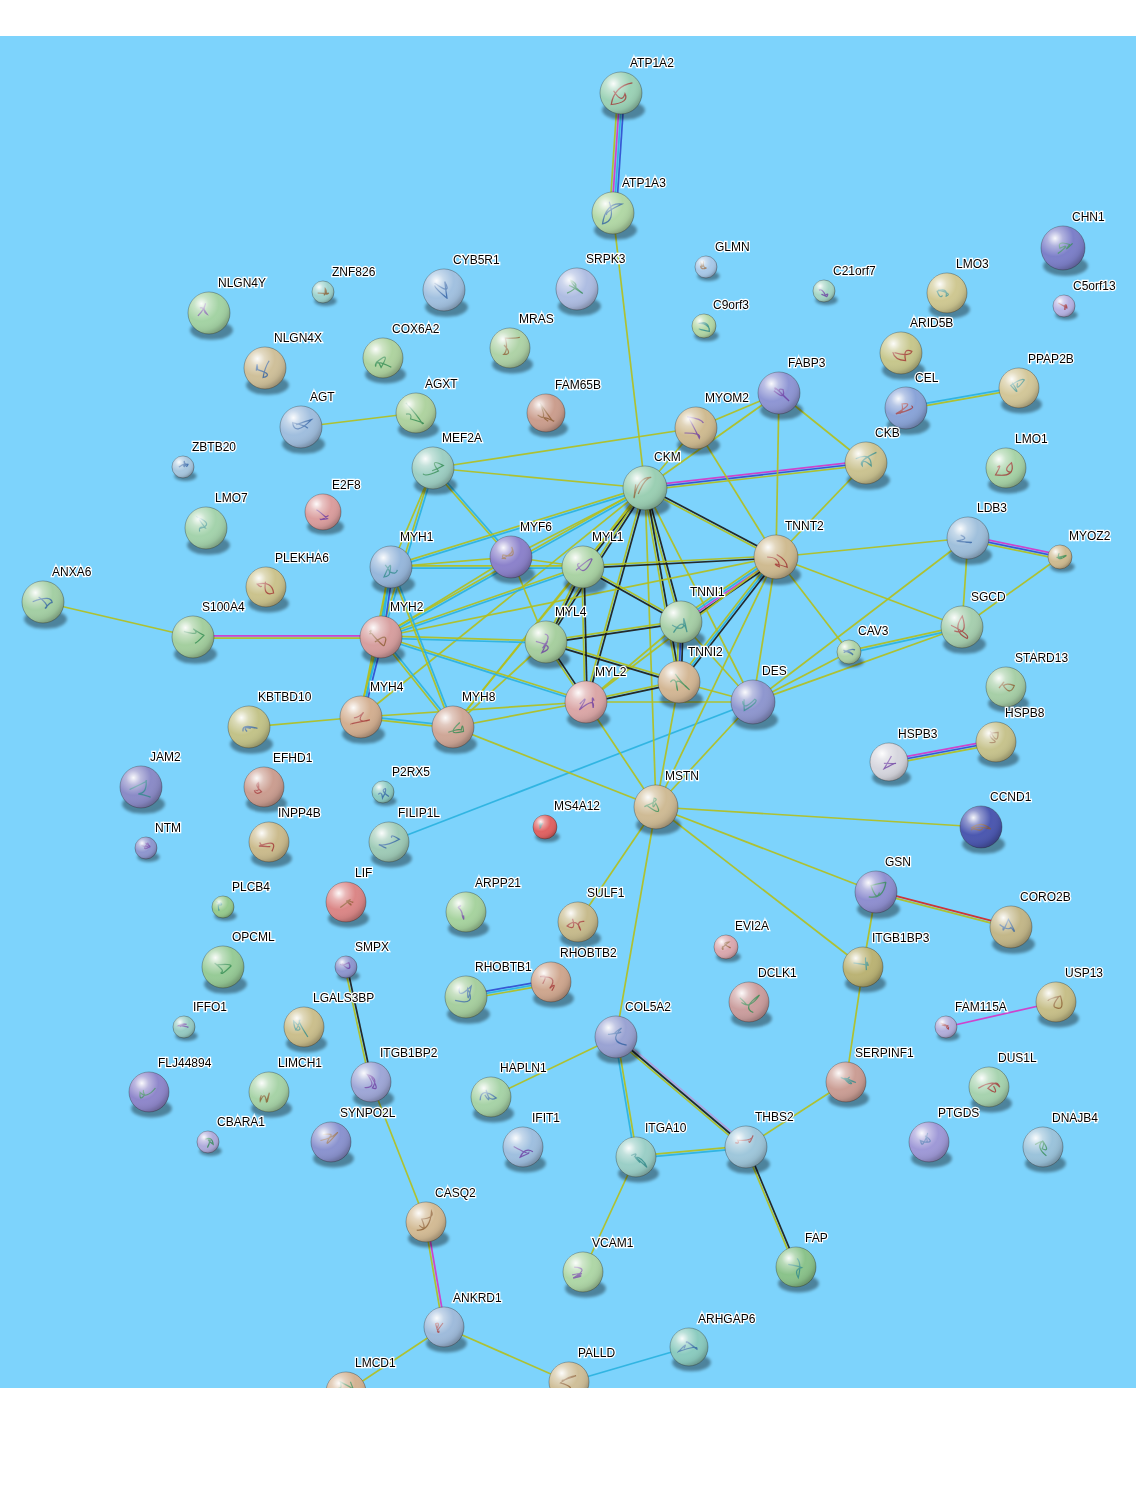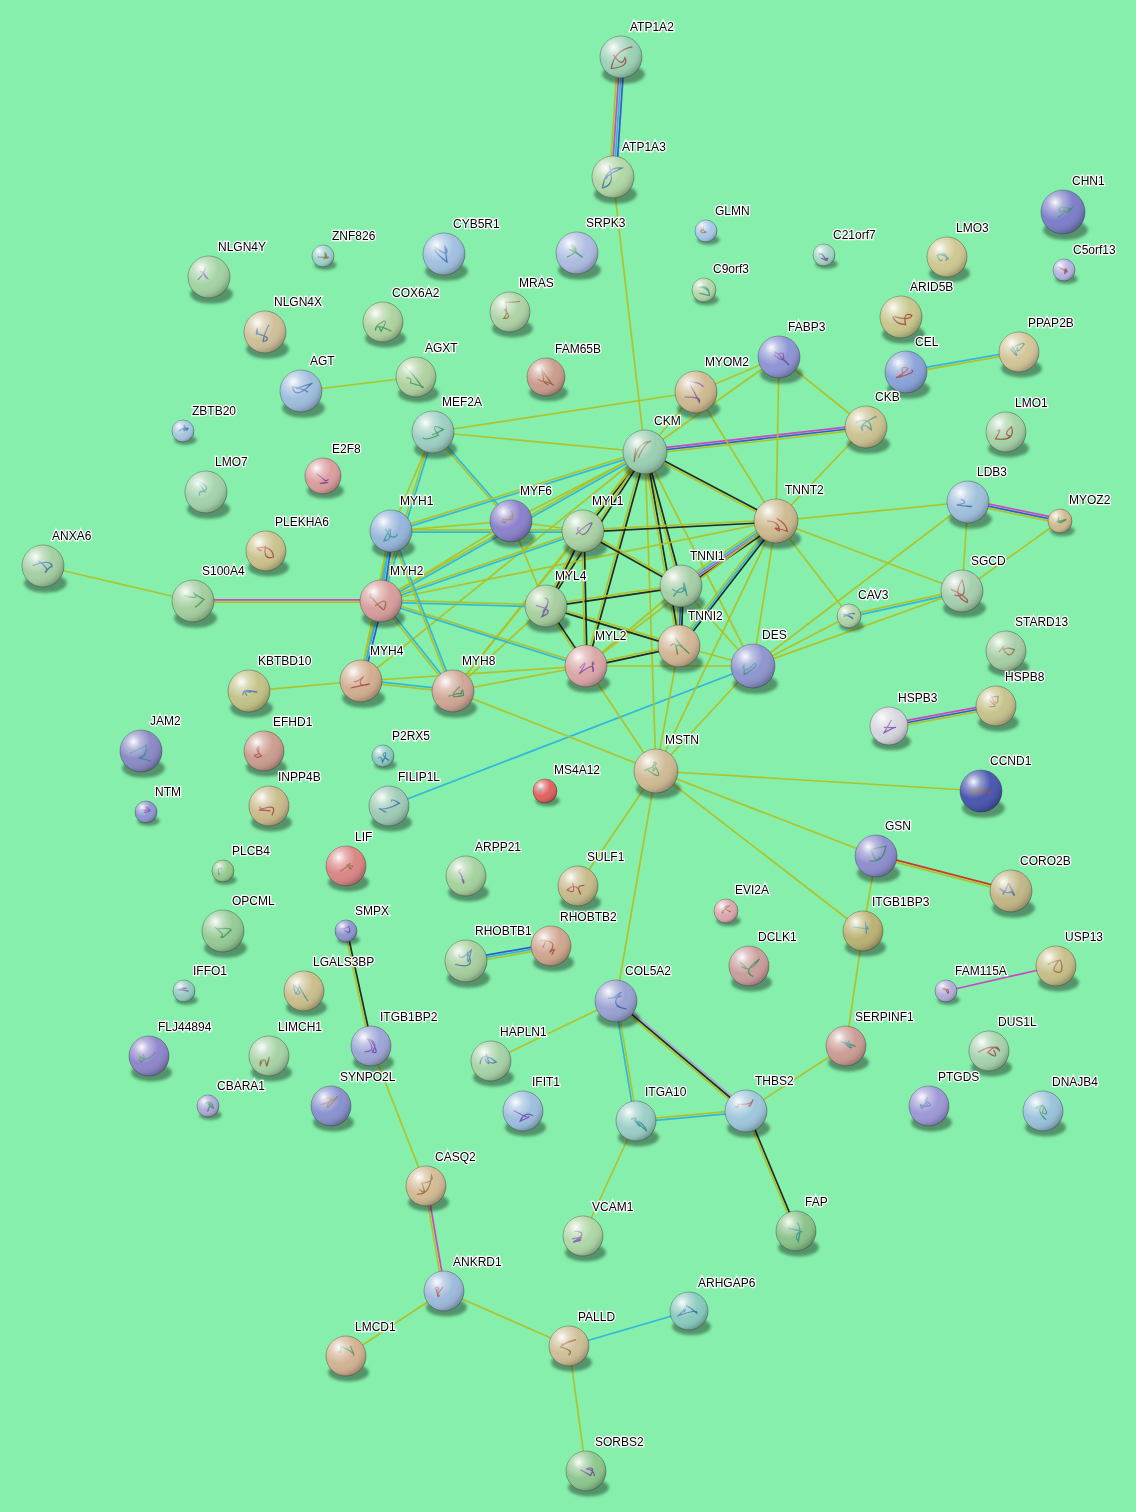--- a/index.html
+++ b/index.html
@@ -1,16 +1,16 @@
 <!DOCTYPE html>
 <html><head>
 <meta charset="utf-8">
 <style>
   html,body{margin:0;padding:0;background:#ffffff;}
-  #stage{position:relative;width:1136px;height:1512px;background:#86efac;overflow:hidden;}
+  #stage{position:relative;width:1136px;height:1352px;background:#7dd3fc;overflow:hidden;margin-top:36px;}
   svg{display:block;}
   .lbl{
     font-family:"Liberation Sans", sans-serif;
     font-size:12px;
     fill:#000000;
     stroke:#ffffff;
     stroke-width:2.4px;
     paint-order:stroke;
     font-weight:400;
   }

